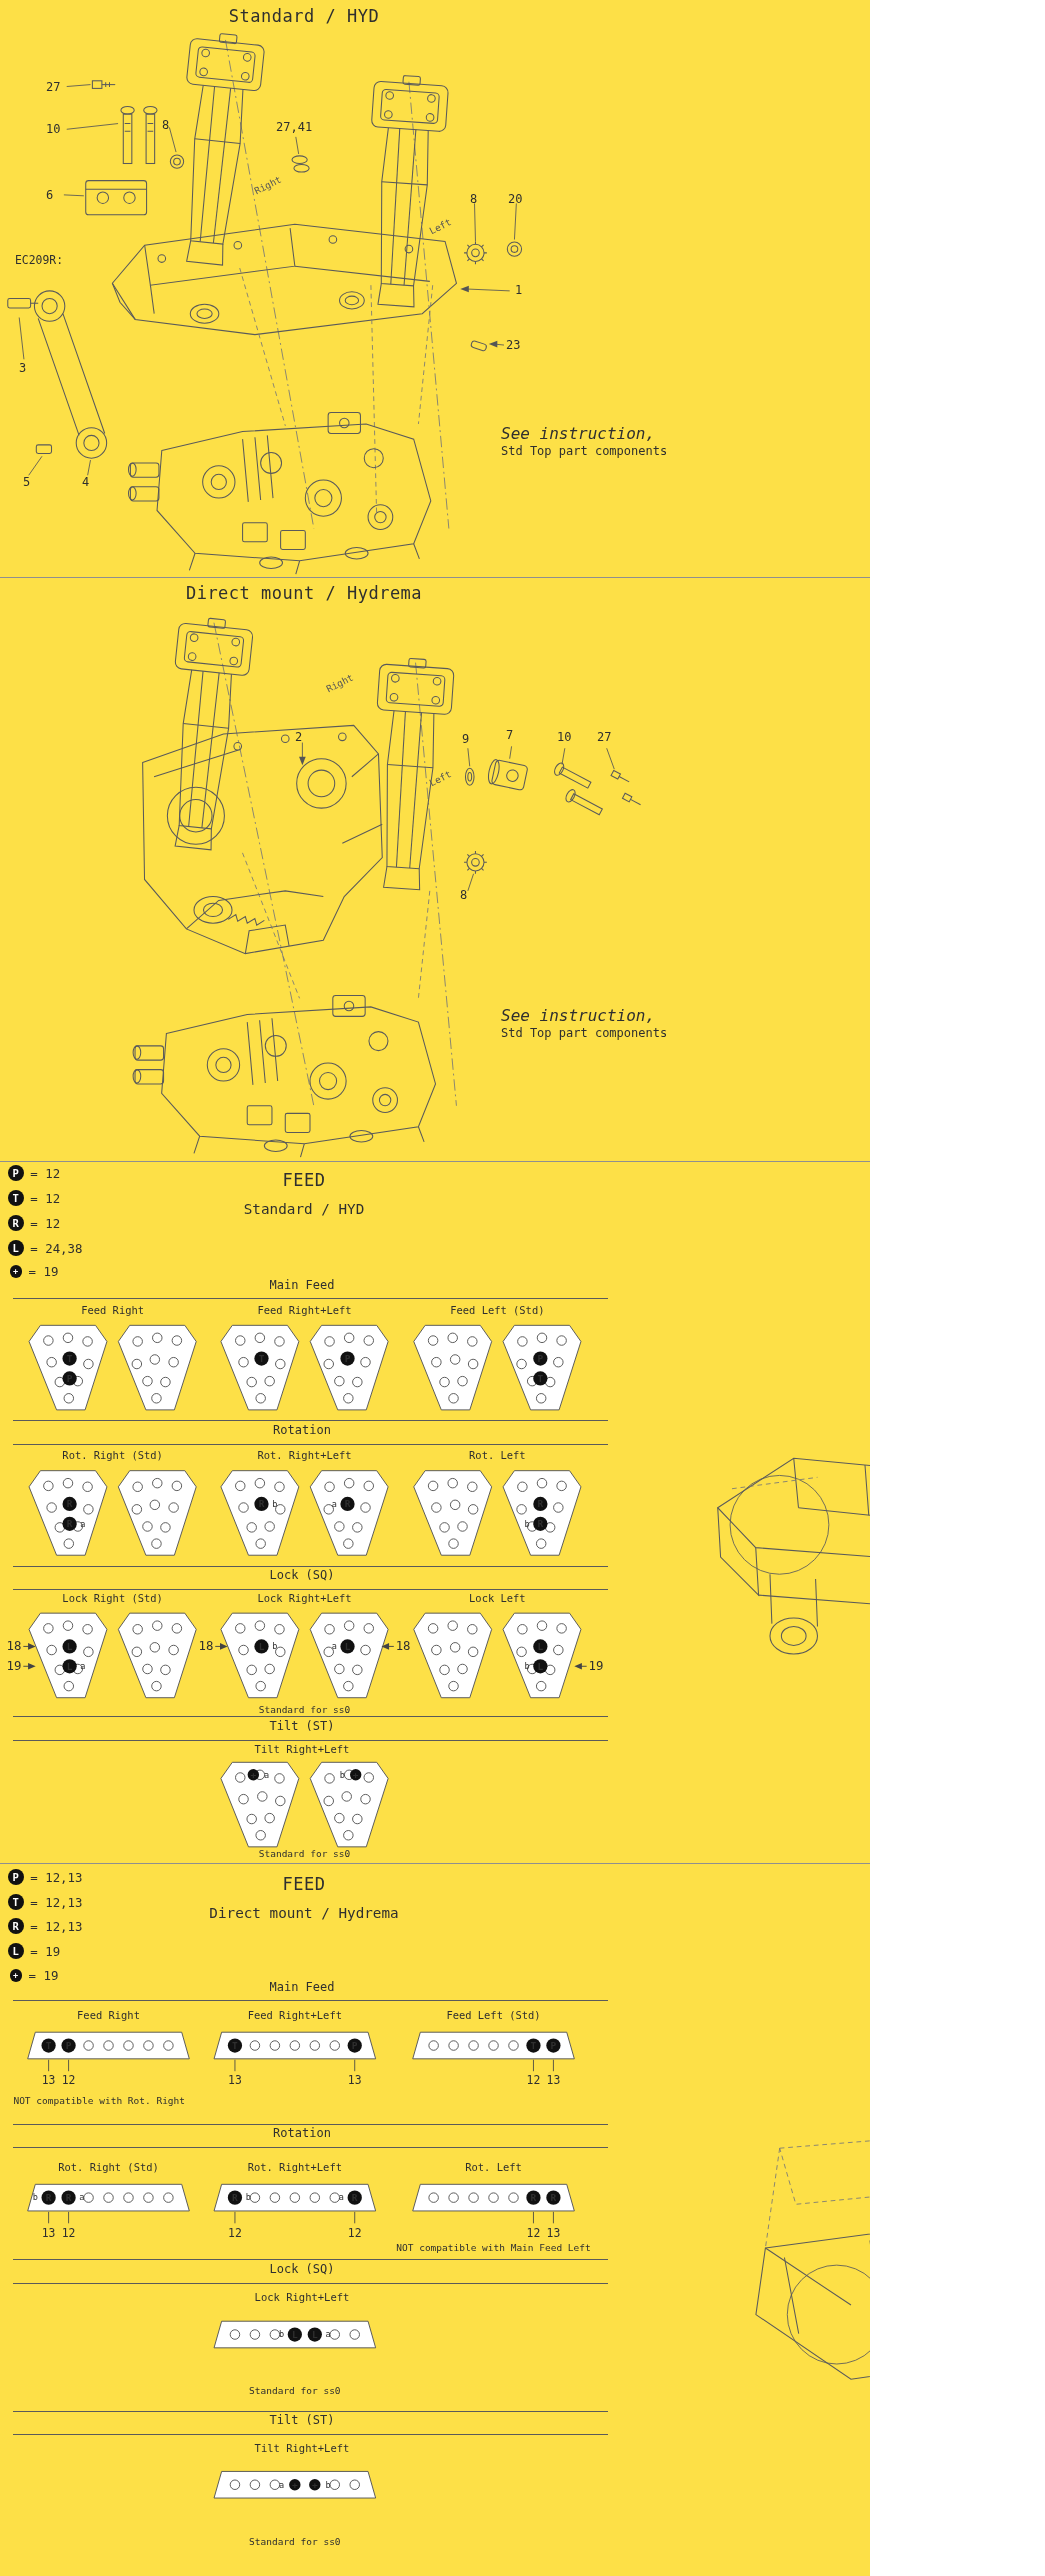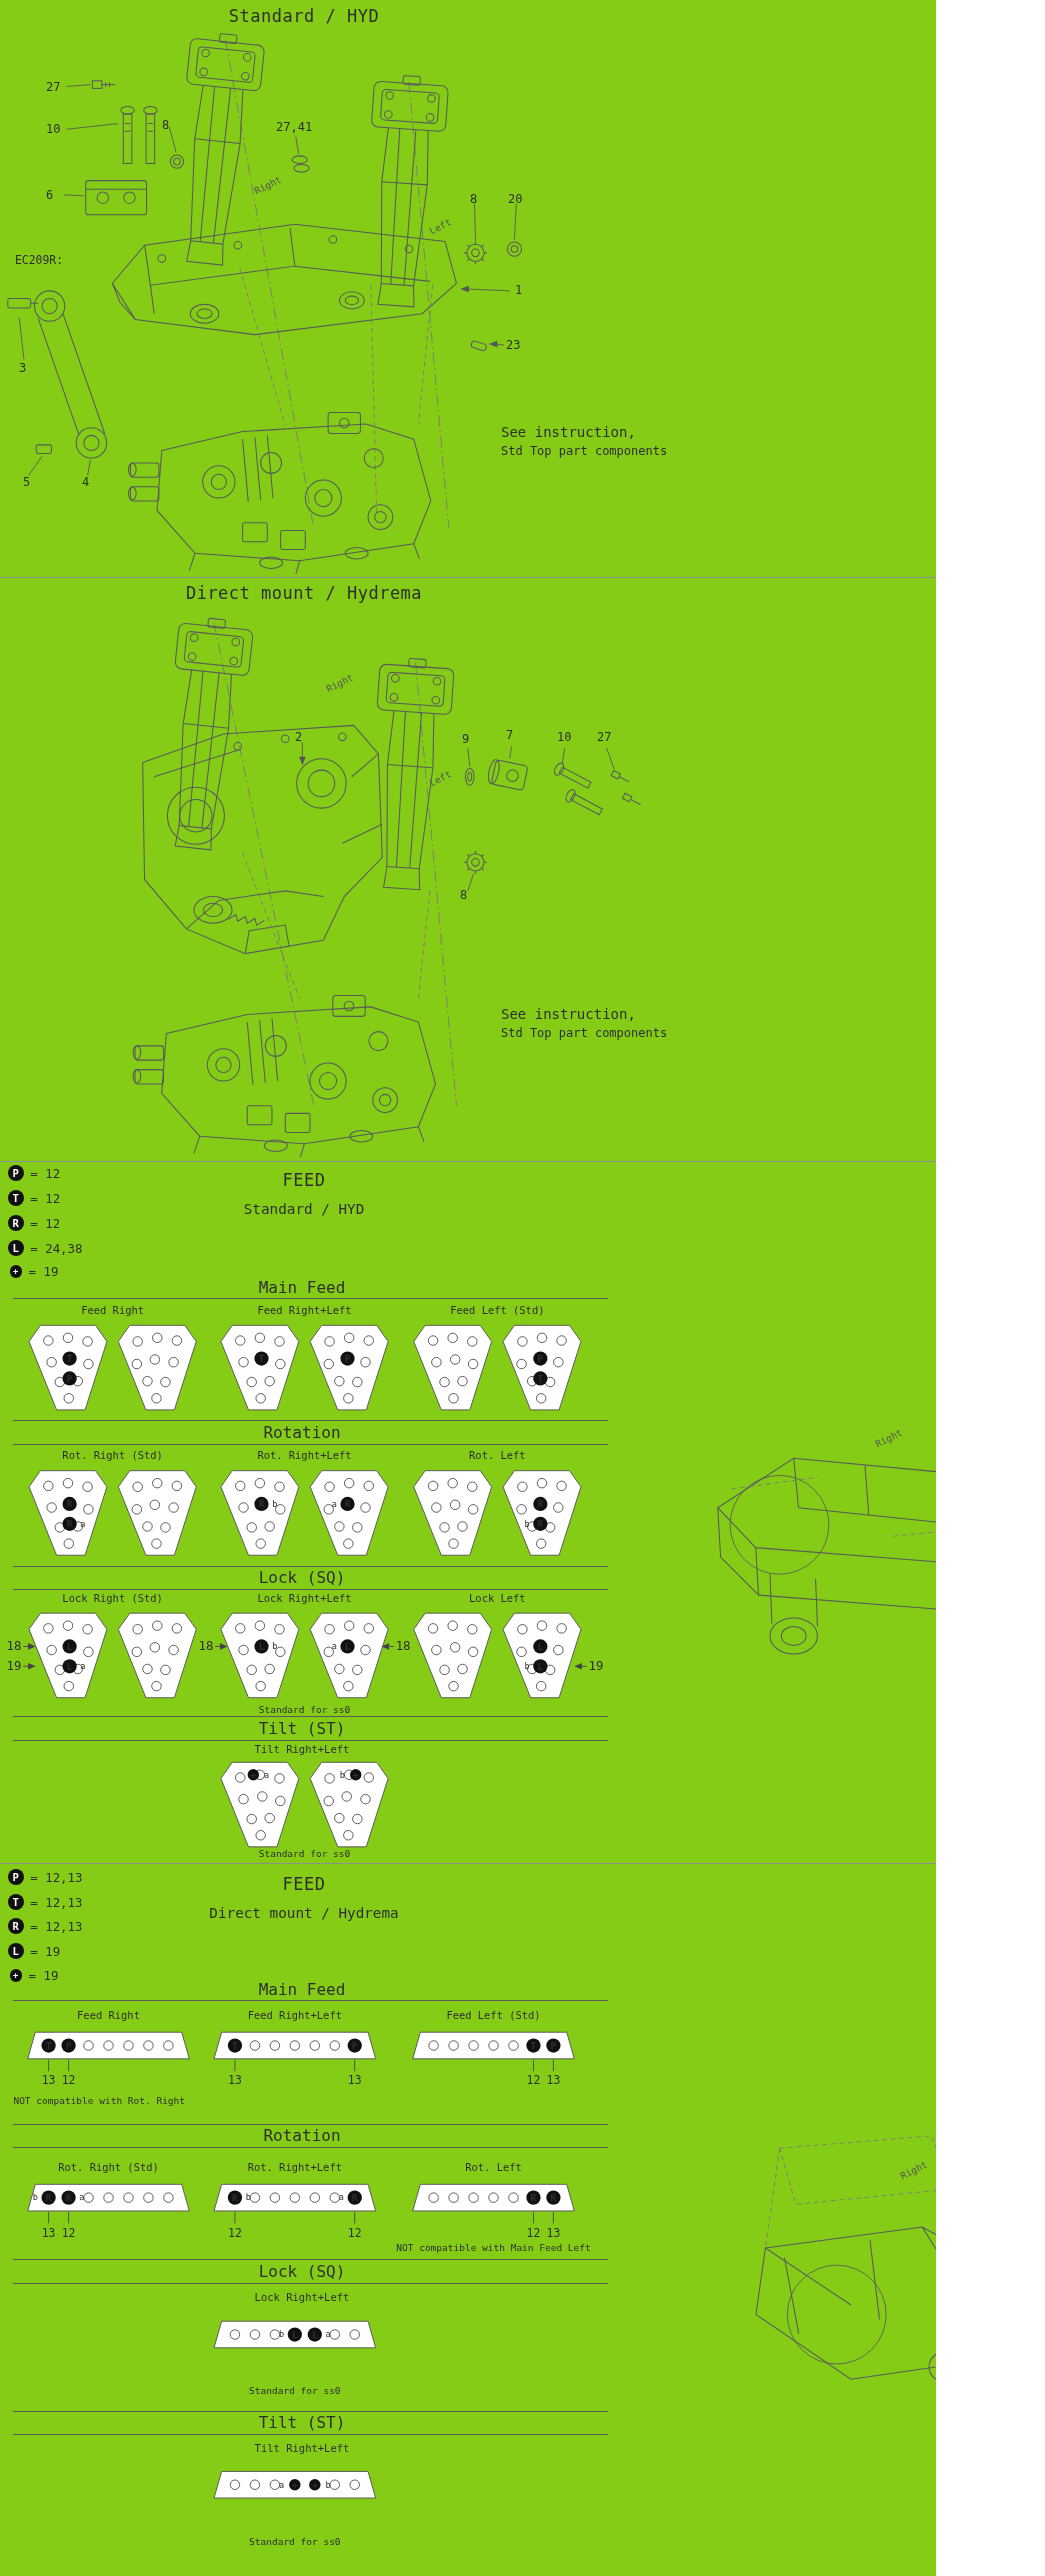--- a/index.html
+++ b/index.html
@@ -1,27 +1,27 @@
 <!DOCTYPE html>
 <html style="font-size:15px"><head>
 <meta charset="utf-8">
 <style>
   *{margin:0;padding:0;box-sizing:border-box}
   html,body{background:#fff}
   body{font-family:"DejaVu Sans Mono","Liberation Mono",monospace;color:#2f2f2f}
-  .page{position:relative;width:936px;height:2576px;background:#84cc16;overflow:hidden}
+  .page{position:relative;width:870px;height:2576px;background:#fde047;overflow:hidden}
   .t{position:absolute;white-space:nowrap}
   .ctr{transform:translateX(-50%)}
   .title{font-size:17px;letter-spacing:0.5px}
   .sub{font-size:14.3px}
-  .hdr{font-size:16px}
+  .hdr{font-size:12px}
   .sublabel{font-size:10.5px}
   .callout{font-size:12px}
   .mach{font-size:11.4px}
-  .note-i{font-size:14px}
+  .note-i{font-style:italic;font-size:16px}
   .note-n{font-size:12px}
   .rot{font-size:9.5px;transform:rotate(-27deg);transform-origin:0 50%;color:#555}
   .rule{position:absolute;left:13.3px;width:595px;height:0;border-top:1px solid #5a5a5a}
   .divider{position:absolute;left:0;width:1046px;height:0;border-top:1px solid #8f8f8f}
   .legend-row{position:absolute;display:flex;align-items:center;gap:6.7px;font-size:12.4px}
   .sym{display:inline-flex;align-items:center;justify-content:center;width:16px;height:16px;border-radius:50%;background:#111;color:#fff;font-size:10.5px;font-weight:bold;flex:none}
   .sym.sm{width:12.4px;height:12.4px;font-size:8.6px}
   svg{position:absolute;left:0;overflow:visible}
   svg .art{stroke:#5a5a5a;fill:none;stroke-width:1.1}
   svg .cl{stroke:#777;fill:none;stroke-width:.9;stroke-dasharray:12 4 2 4}

